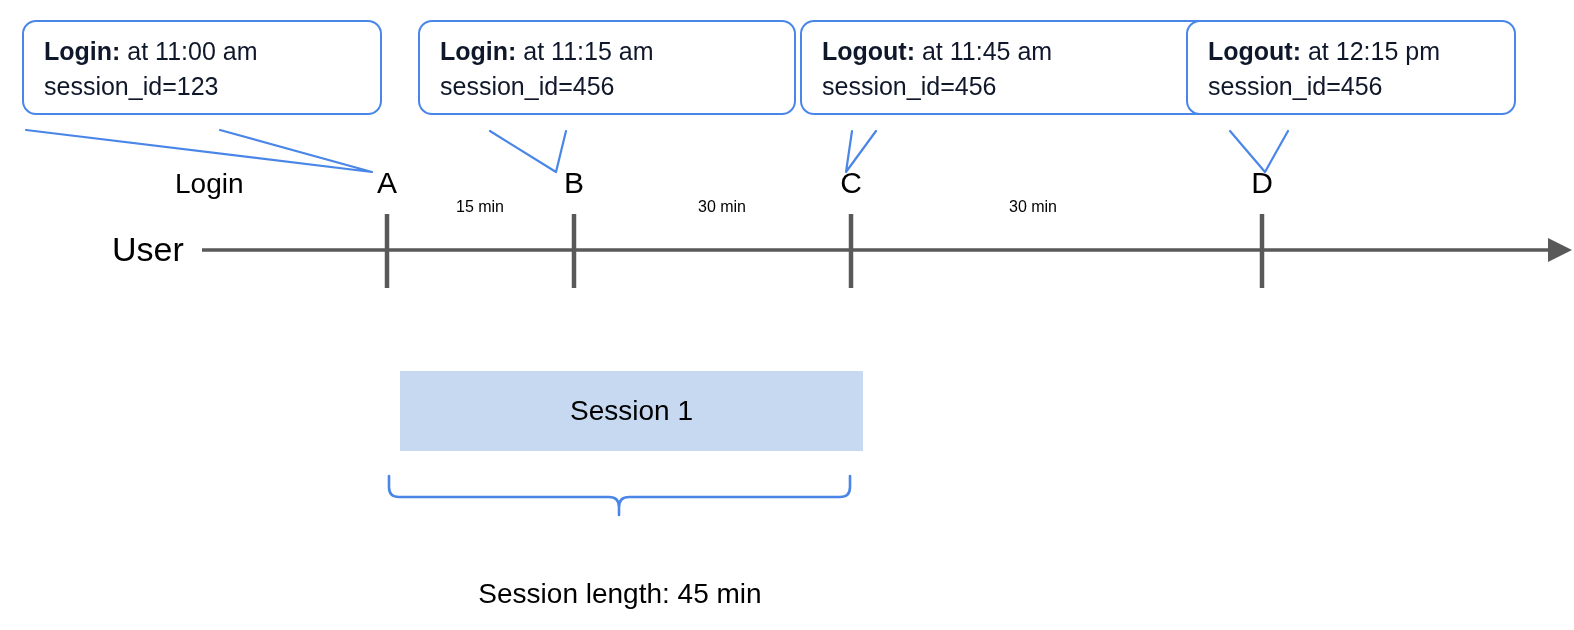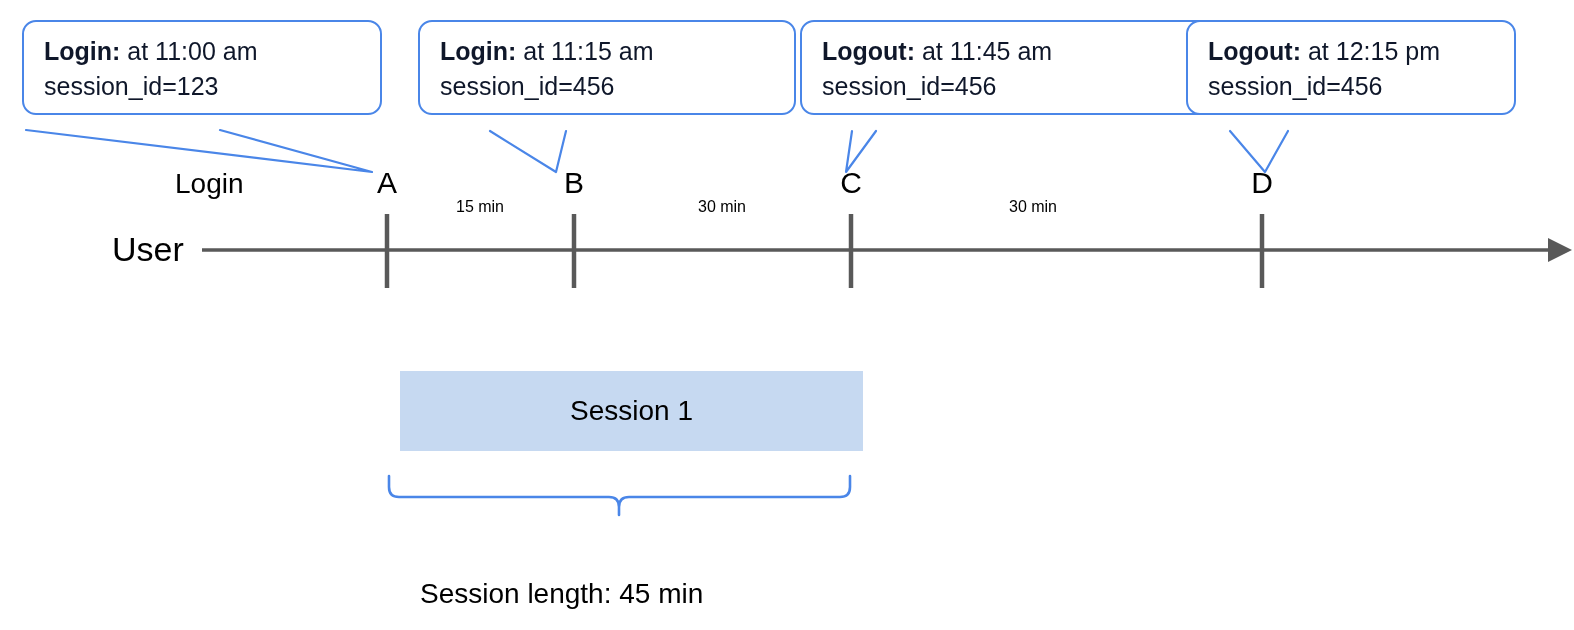--- a/index.html
+++ b/index.html
@@ -81,20 +81,21 @@
     align-items: center;
     justify-content: center;
     font-size: 28px;
     color: #000000;
   }
 
   #session-length {
     position: absolute;
     font-size: 28px;
     color: #000000;
+    text-align: center;
     white-space: nowrap;
   }
 </style>
 </head>
 <body>
 
 <div id="stage">
 
   <div class="callout" style="left:22px; top:20px; width:360px;">
     <span class="lbl">Login:</span><span> at 11:00 am</span>

